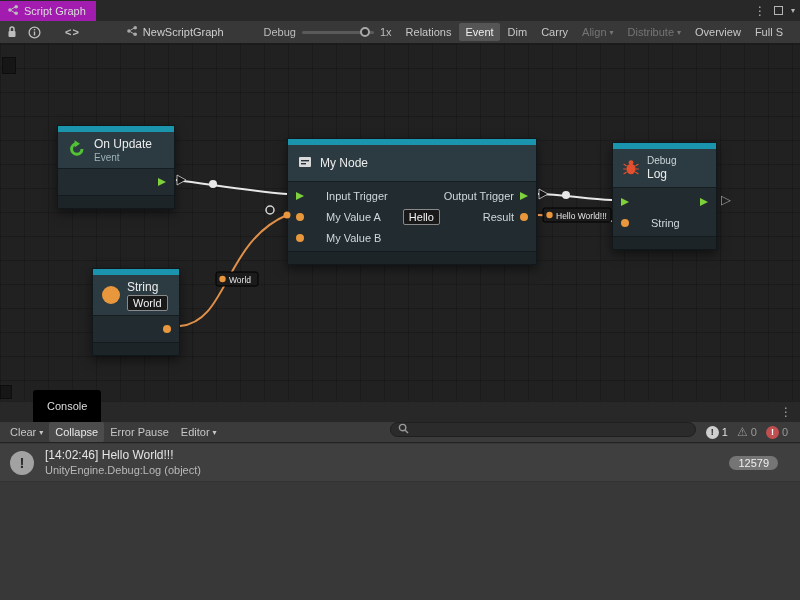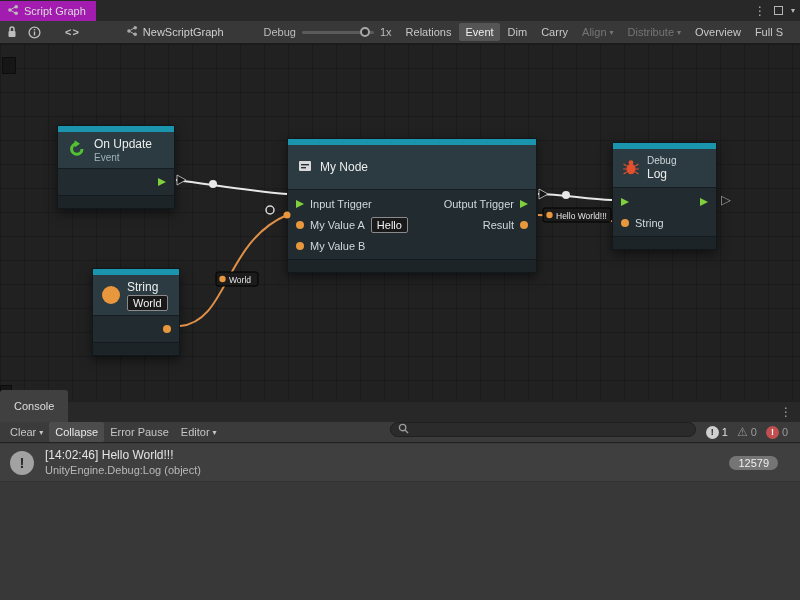--- a/index.html
+++ b/index.html
@@ -40,21 +40,21 @@
   .cw-b { left:0px; top:341px; width:12px; height:14px; }
 
   .node { position:absolute; background:#27313a; border:1px solid #10181b; box-shadow:0 4px 10px rgba(0,0,0,.5); font-size:11px; color:#d4dadd; z-index:2; }
   .naccent { height:6px; background:var(--accent-teal,#1b94ae); }
   .nheader { display:flex; align-items:center; gap:7px; padding:8px 9px; background:#2b3b41; }
   .ncol { display:flex; flex-direction:column; justify-content:center; gap:1px; }
   .ntitle { font-size:12px; color:#ececec; }
   .nsub { font-size:10px; color:#9fb3ba; }
   .ngroup { font-size:10px; color:#cdd6d9; }
   .nports { background:#222b30; border-top:1px solid #161d20; padding:3px 0; }
-  .prow { display:flex; align-items:center; height:21px; padding:0 8px; gap:6px; }
+  .prow { display:flex; align-items:center; height:21px; padding:0 8px; gap:22px; }
   .prow .right { margin-left:auto; display:flex; align-items:center; gap:6px; }
   .plabel { color:#cfd8da; }
   .nfooter { height:13px; background:#1d2428; border-top:1px solid #141a1d; }
   .arrow-in, .arrow-out { width:0; height:0; border-top:4.5px solid transparent; border-bottom:4.5px solid transparent; border-left:8px solid var(--port-green,#7fd13b); }
   .pdot { width:8px; height:8px; border-radius:50%; background:var(--port-orange,#e8973c); }
   .vfield { background:#191919; border:1px solid #8a8a8a; border-radius:2px; padding:0 5px; font-size:11px; line-height:14px; color:#f2f2f2; }
   .string-icon { width:18px; height:18px; border-radius:50%; background:var(--port-orange,#e8973c); }
   .play-glyph { position:absolute; left:721px; top:148px; font-size:13px; color:#979797; z-index:3; }
 
   .wires { position:absolute; left:0; top:0; width:800px; height:357px; z-index:5; pointer-events:none; }
@@ -64,21 +64,21 @@
   .dot-white { fill:var(--wire-white,#e8e8e8); }
   .dot-orange { fill:var(--port-orange,#e8973c); }
   .ring-white { fill:none; stroke:#d6d6d6; stroke-width:1.5; }
   .tri-dark { fill:#141414; stroke:#cfcfcf; stroke-width:0.8; }
   .chip { fill:#1b1b1b; stroke:#000; stroke-width:1; }
   .chip-text { font-size:8.5px; fill:#e6e6e6; font-family:"Liberation Sans","DejaVu Sans",sans-serif; }
 
   
   .console { position:absolute; left:0; top:401px; width:800px; height:199px; background:#383838; border-top:1px solid #1f1f1f; }
   .c-tabstrip { position:relative; height:20px; background:#282828; display:flex; align-items:flex-end; }
-  .c-tab { height:19px; padding:16px 14px; background:#404040; font-size:11px; color:#dedede; display:flex; align-items:center; border-radius:3px 3px 0 0; }
+  .c-tab { height:19px; padding:16px 14px; background:#000000; font-size:11px; color:#dedede; display:flex; align-items:center; border-radius:3px 3px 0 0;margin-left:33px; }
   .c-more { position:absolute; right:8px; top:3px; color:#aaa; font-size:12px; }
   .c-toolbar { height:21px; background:#3b3b3b; border-bottom:1px solid #232323; display:flex; padding:0 4px; font-size:11px; color:#c6c6c6; }
   .cbtn { padding:2px 6px; display:flex; align-items:center; gap:3px; }
   .cbtn.active { background:#4c4c4c; border-radius:2px; color:#e8e8e8; }
   .searchbox { margin-left:auto; width:306px; height:15px; background:#2b2b2b; border:1px solid #1f1f1f; border-radius:8px; display:flex; align-items:center; padding:0 7px; gap:5px; }
   .searchbox input { flex:1; background:transparent; border:none; outline:none; color:#ddd; font-size:11px; font-family:inherit; }
   .counts { display:flex; align-items:center; gap:9px; margin:0 8px 0 10px; }
   .cnt { display:flex; align-items:center; gap:3px; font-size:11px; color:#e0e0e0; }
   .cnt.dim { color:#9a9a9a; }
   .ic-circle { width:13px; height:13px; border-radius:50%; display:inline-flex; align-items:center; justify-content:center; font-size:9px; font-weight:bold; line-height:1; }
@@ -189,21 +189,21 @@
           <span class="right">
               <span class="arrow-out"></span>
             </span>
         </div>
       </div>
       <div class="nfooter"></div>
     </div>
 
     <div class="node" style="left:287px;top:94px;width:250px;">
       <div class="naccent"></div>
-      <div class="nheader" style="height:44px">
+      <div class="nheader" style="height:36px">
         <span>
           <svg width="16" height="16" viewBox="0 0 16 16">
               <rect x="2" y="3" width="12" height="10" rx="1" fill="#d9d9d9"></rect>
               <rect x="4" y="6" width="8" height="1.4" fill="#27313a"></rect>
               <rect x="4" y="9" width="5" height="1.4" fill="#27313a"></rect>
             </svg>
         </span>
         <span class="ntitle">My Node</span>
       </div>
       <div class="nports">

